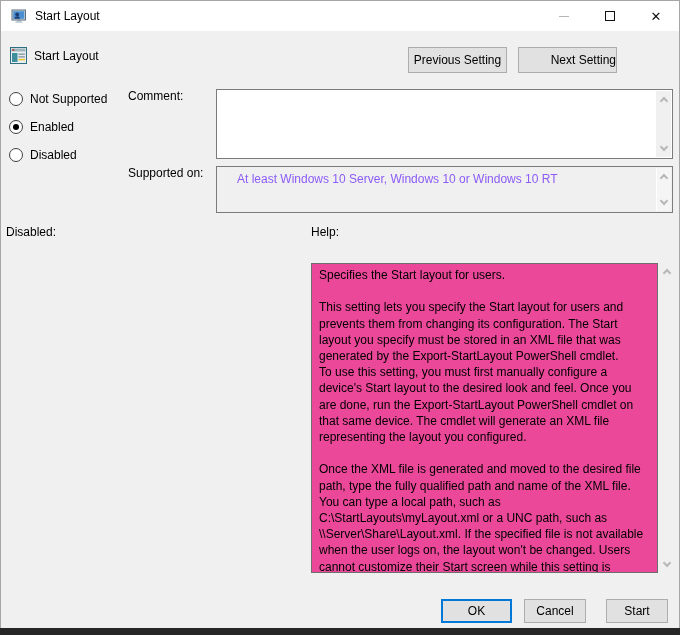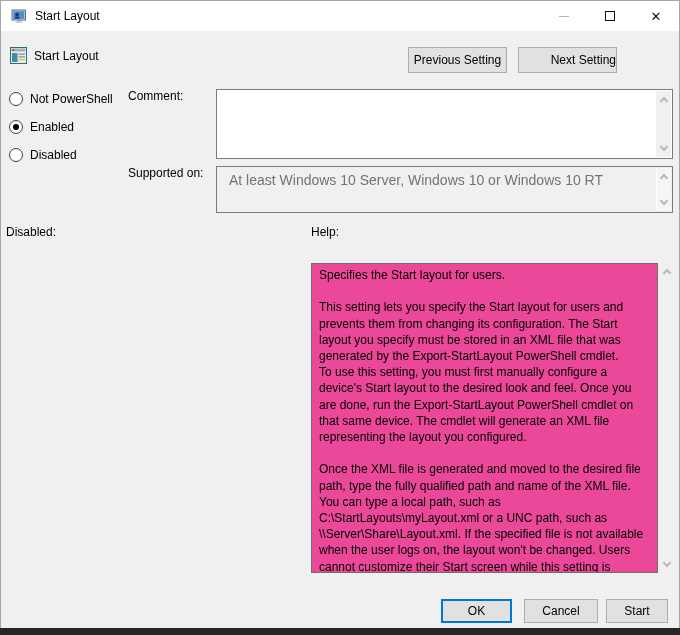--- a/index.html
+++ b/index.html
@@ -35,22 +35,22 @@
   .radio-circle.checked::after { content:""; position:absolute; left:3px; top:3px;
                   width:6px; height:6px; border-radius:50%; background:#000; }
   .radio-label { margin-left:7px; font-size:12px; color:#000; }
 
   .field-label { position:absolute; font-size:12px; color:#000; }
 
   
   #comment-box { position:absolute; left:215px; top:88px; width:457px; height:70px;
                  background:#fff; border:1px solid #7b7b7b; }
   #supported-box { position:absolute; left:215px; top:165px; width:457px; height:47px;
-                   background:#f0f0f0; border:1px solid #7b7b7b; font-size:14px; color:#737373;
-                   padding:5px 24px 5px 12px; overflow:hidden; }
+                   background:#f0f0f0; border:1px solid #7b7b7b; font-size:12px; color:#8b5cf6;
+                   padding:5px 24px 5px 20px; overflow:hidden; }
   .vscroll { position:absolute; top:1px; right:1px; bottom:1px; width:15px; background:#f0f0f0;
              display:flex; flex-direction:column; justify-content:space-between;
              align-items:center; padding:5px 0; }
   .vscroll.on-gray { background:#f5f5f5; border-left:1px solid #ffffff; }
   .chev { display:block; width:6px; height:6px; border:0 solid #b8b8b8; }
   .chev.up { border-left-width:2px; border-top-width:2px; transform:rotate(45deg); margin-top:2px; }
   .chev.down { border-right-width:2px; border-bottom-width:2px; transform:rotate(45deg); margin-bottom:2px; }
 
   
   #options-panel { position:absolute; left:3px; top:262px; width:300px; height:310px;
@@ -65,21 +65,21 @@
                   background:#ec4899; border:1px solid #6e6e6e; font-size:12px; line-height:16.2px;
                   color:#000; padding:3px 8px 0 7px; white-space:pre-wrap; overflow:hidden; }
   #help-scrollbar { position:absolute; left:658px; top:262px; width:15px; height:310px;
                     background:#f0f0f0; display:flex; flex-direction:column;
                     justify-content:space-between; align-items:center; padding:5px 0; }
 
   
   .footer-btn { position:absolute; top:598px; height:24px; background:#e1e1e1;
                 border:1px solid #adadad; font-size:12px; color:#000; text-align:center; }
   #ok-btn { left:440px; width:71px; border:2px solid #0078d7; line-height:20px; }
-  #cancel-btn { left:523px; width:74px; line-height:22px; }
+  #cancel-btn { left:523px; width:62px; line-height:22px; }
   #apply-btn { left:605px; width:62px; line-height:22px; }
 
   #bottom-strip { position:absolute; left:0; top:628px; width:680px; height:7px; background:#262626; }
 </style>
 </head>
 <body>
 
 <div id="stage">
   <div id="window">
 
@@ -116,21 +116,21 @@
         <rect x="8.5" y="9.2" width="6.5" height="1.4" fill="#8a9aa2"></rect>
         <rect x="8.5" y="11.9" width="6.5" height="1.4" fill="#f0c419"></rect>
       </svg>
       <span class="setting-title">Start Layout</span>
       <div class="nav-btn" id="prev-btn">Previous Setting</div>
       <div class="nav-btn" id="next-btn">Next Setting</div>
     </div>
 
     <div class="radio-row" style="top:90px;">
       <span class="radio-circle"></span>
-      <span class="radio-label">Not PowerShell</span>
+      <span class="radio-label">Not Supported</span>
     </div>
     <div class="radio-row" style="top:118px;">
       <span class="radio-circle checked"></span>
       <span class="radio-label">Enabled</span>
     </div>
     <div class="radio-row" style="top:146px;">
       <span class="radio-circle"></span>
       <span class="radio-label">Disabled</span>
     </div>
 

